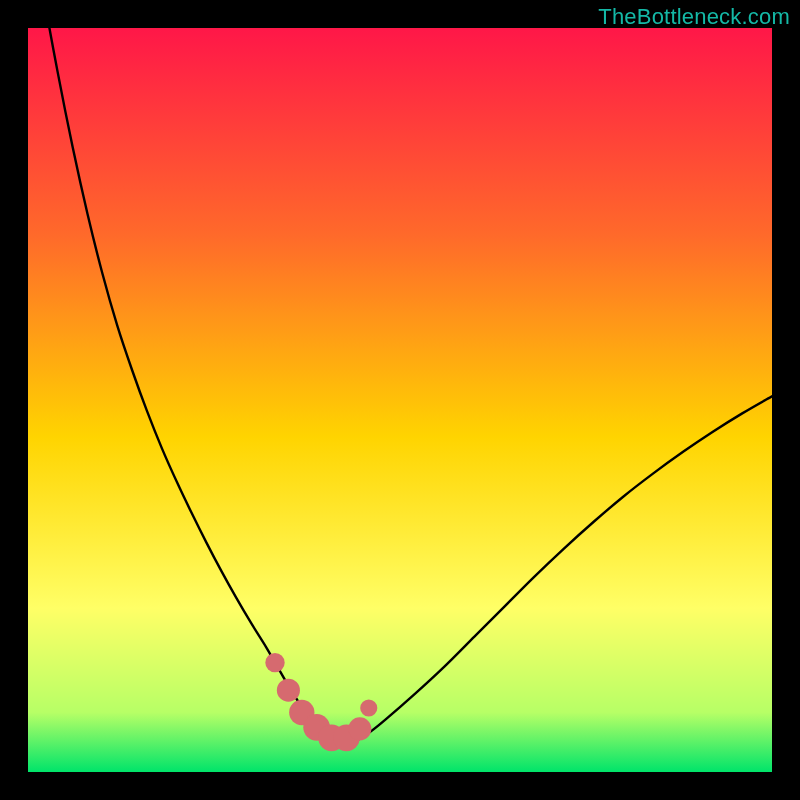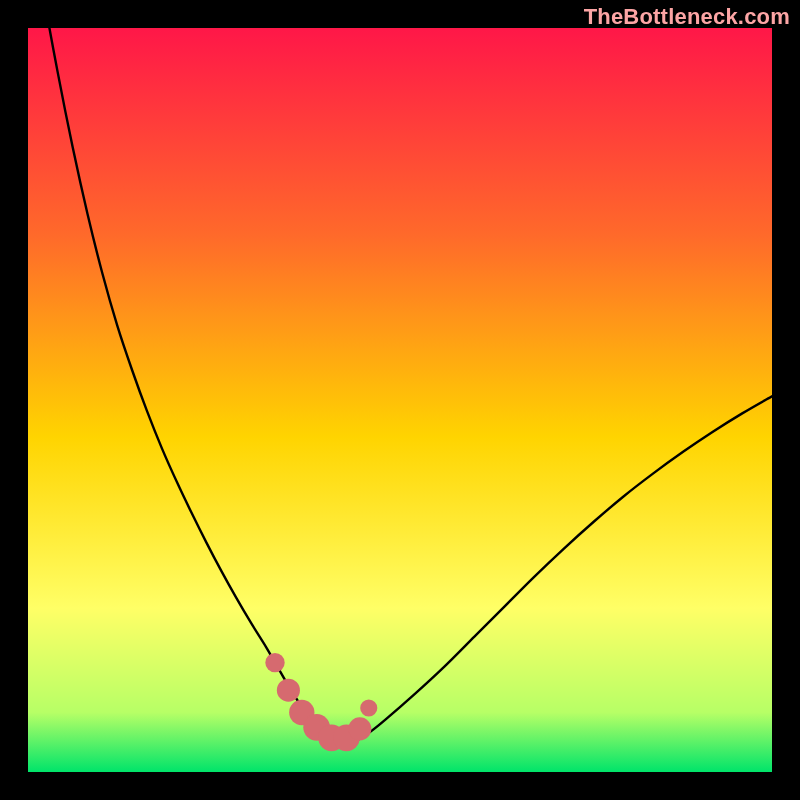--- a/index.html
+++ b/index.html
@@ -14,23 +14,23 @@
     width: 800px;
     height: 800px;
     background: #000;
     position: relative;
     box-sizing: border-box;
   }
   .watermark {
     position: absolute;
     top: 4px;
     right: 10px;
-    color: #fca5a5;
+    color: #14b8a6;
     font-size: 22px;
-    font-weight: 700;
+    font-weight: 400;
     letter-spacing: 0.2px;
     z-index: 10;
   }
   .plot {
     position: absolute;
     left: 28px;
     top: 28px;
     width: 744px;
     height: 744px;
     box-sizing: border-box;

